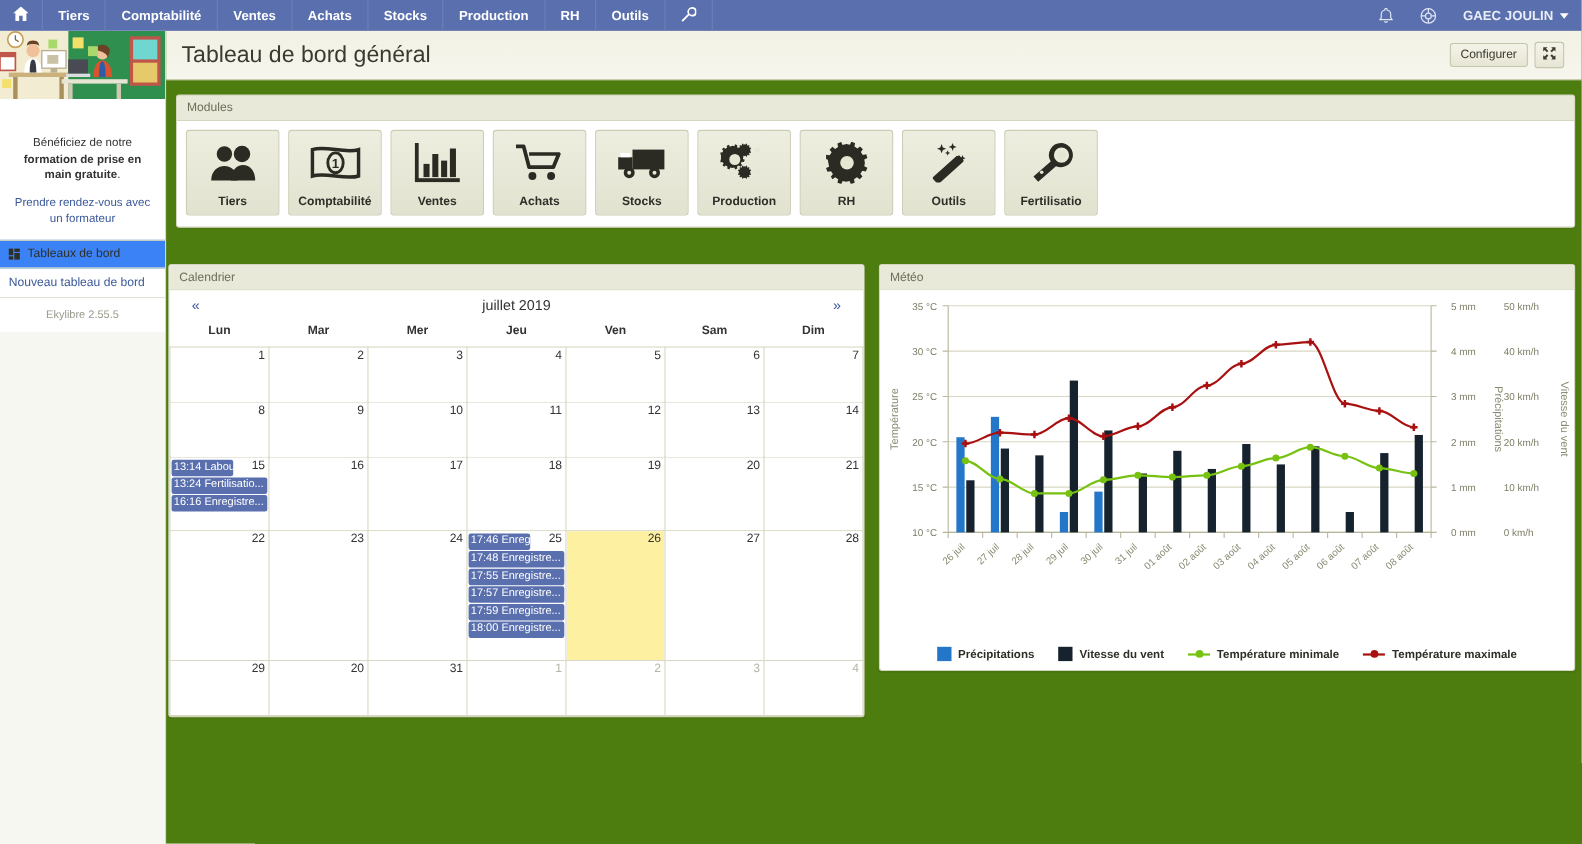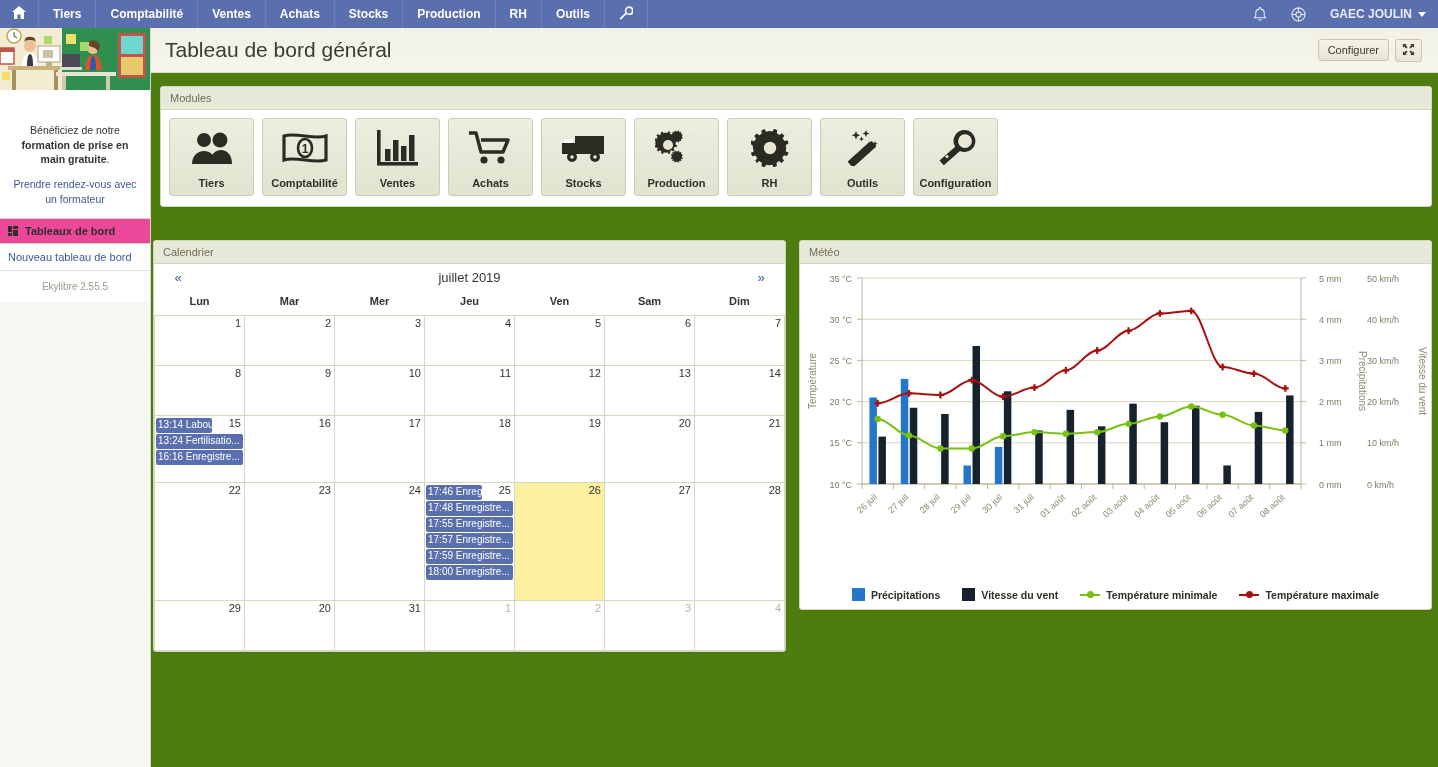--- a/index.html
+++ b/index.html
@@ -79,30 +79,30 @@
     display: block;
     text-align: center;
     color: #3b5998;
     font-size: 10.5px;
     line-height: 1.45;
     padding: 8px 10px 10px;
     text-decoration: none;
     cursor: pointer;
   }
   .sb-section {
-    background: #ec4899;
+    background: #3b82f6;
     border-top: 1px solid #d3d3bf;
     border-bottom: 1px solid #d3d3bf;
     padding: 6px 8px;
     display: flex;
     align-items: center;
     gap: 6px;
     font-size: 11px;
     color: #2f2f2a;
-    font-weight: bold;
+    font-weight: normal;
   }
   .dash-icon {
     display: inline-block;
     width: 11px; height: 10px;
     position: relative;
   }
   .dash-icon i {
     position: absolute; background: #2f2f2a; display: block;
   }
   .dash-icon i:nth-child(1){ left:0; top:0; width:4px; height:6px;}
@@ -538,21 +538,21 @@
         </div>
 
         <div class="module-tile">
           <div class="module-icon">
             <svg width="40" height="38" viewBox="0 0 40 38">
                 <path d="M28.5 1a11 11 0 0 0-9.3 16.8L3.5 31.5l4.3 4.8L24 22.1A11 11 0 1 0 28.5 1zm.5 4.2a6.9 6.9 0 1 1 0 13.8 6.9 6.9 0 0 1 0-13.8z" fill="#2b2b24"></path>
                 <circle cx="29" cy="12" r="4" fill="#e7e6d2"></circle>
                 <circle cx="11" cy="27.5" r="1.6" fill="#e7e6d2"></circle>
               </svg>
           </div>
-          <div class="module-label">Configuration</div>
+          <div class="module-label">Fertilisatio</div>
         </div>
 
       </div>
     </div>
 
     <div class="panel" id="calendar-panel">
       <div class="panel-head">Calendrier</div>
       <div id="cal-nav">
         <div class="cal-arrow">«</div>
         <div id="cal-month">juillet 2019</div>

